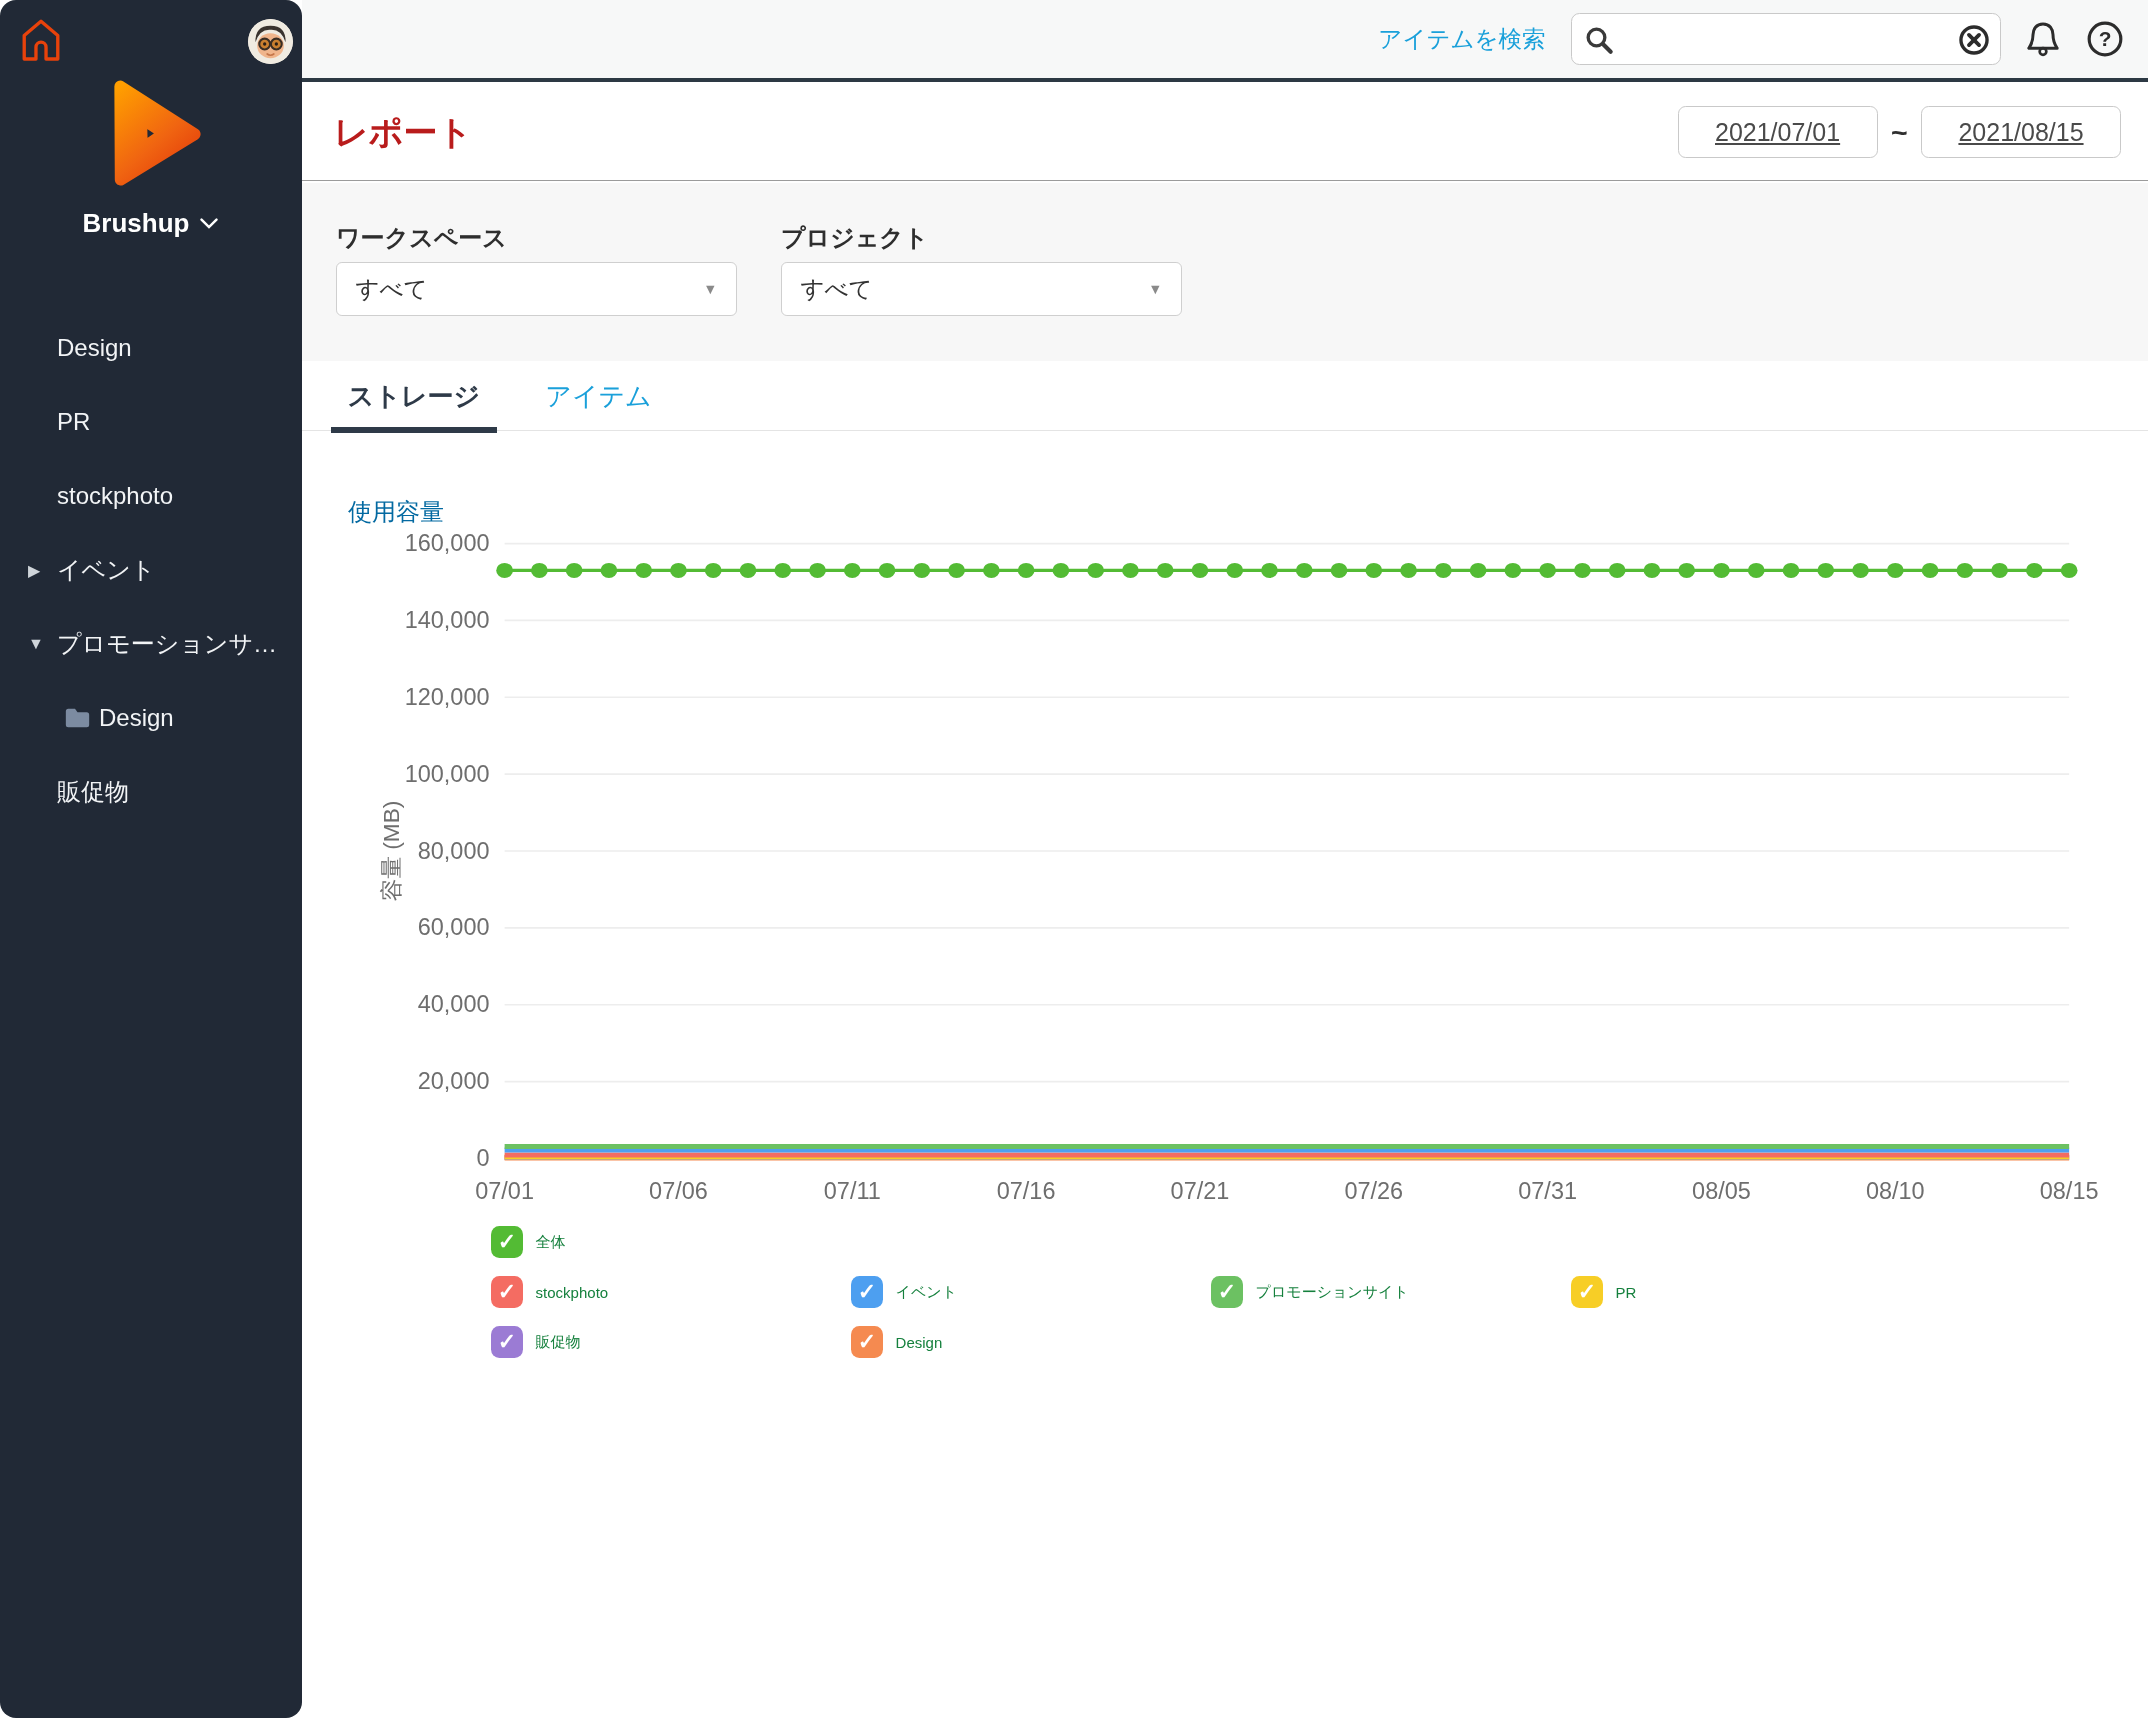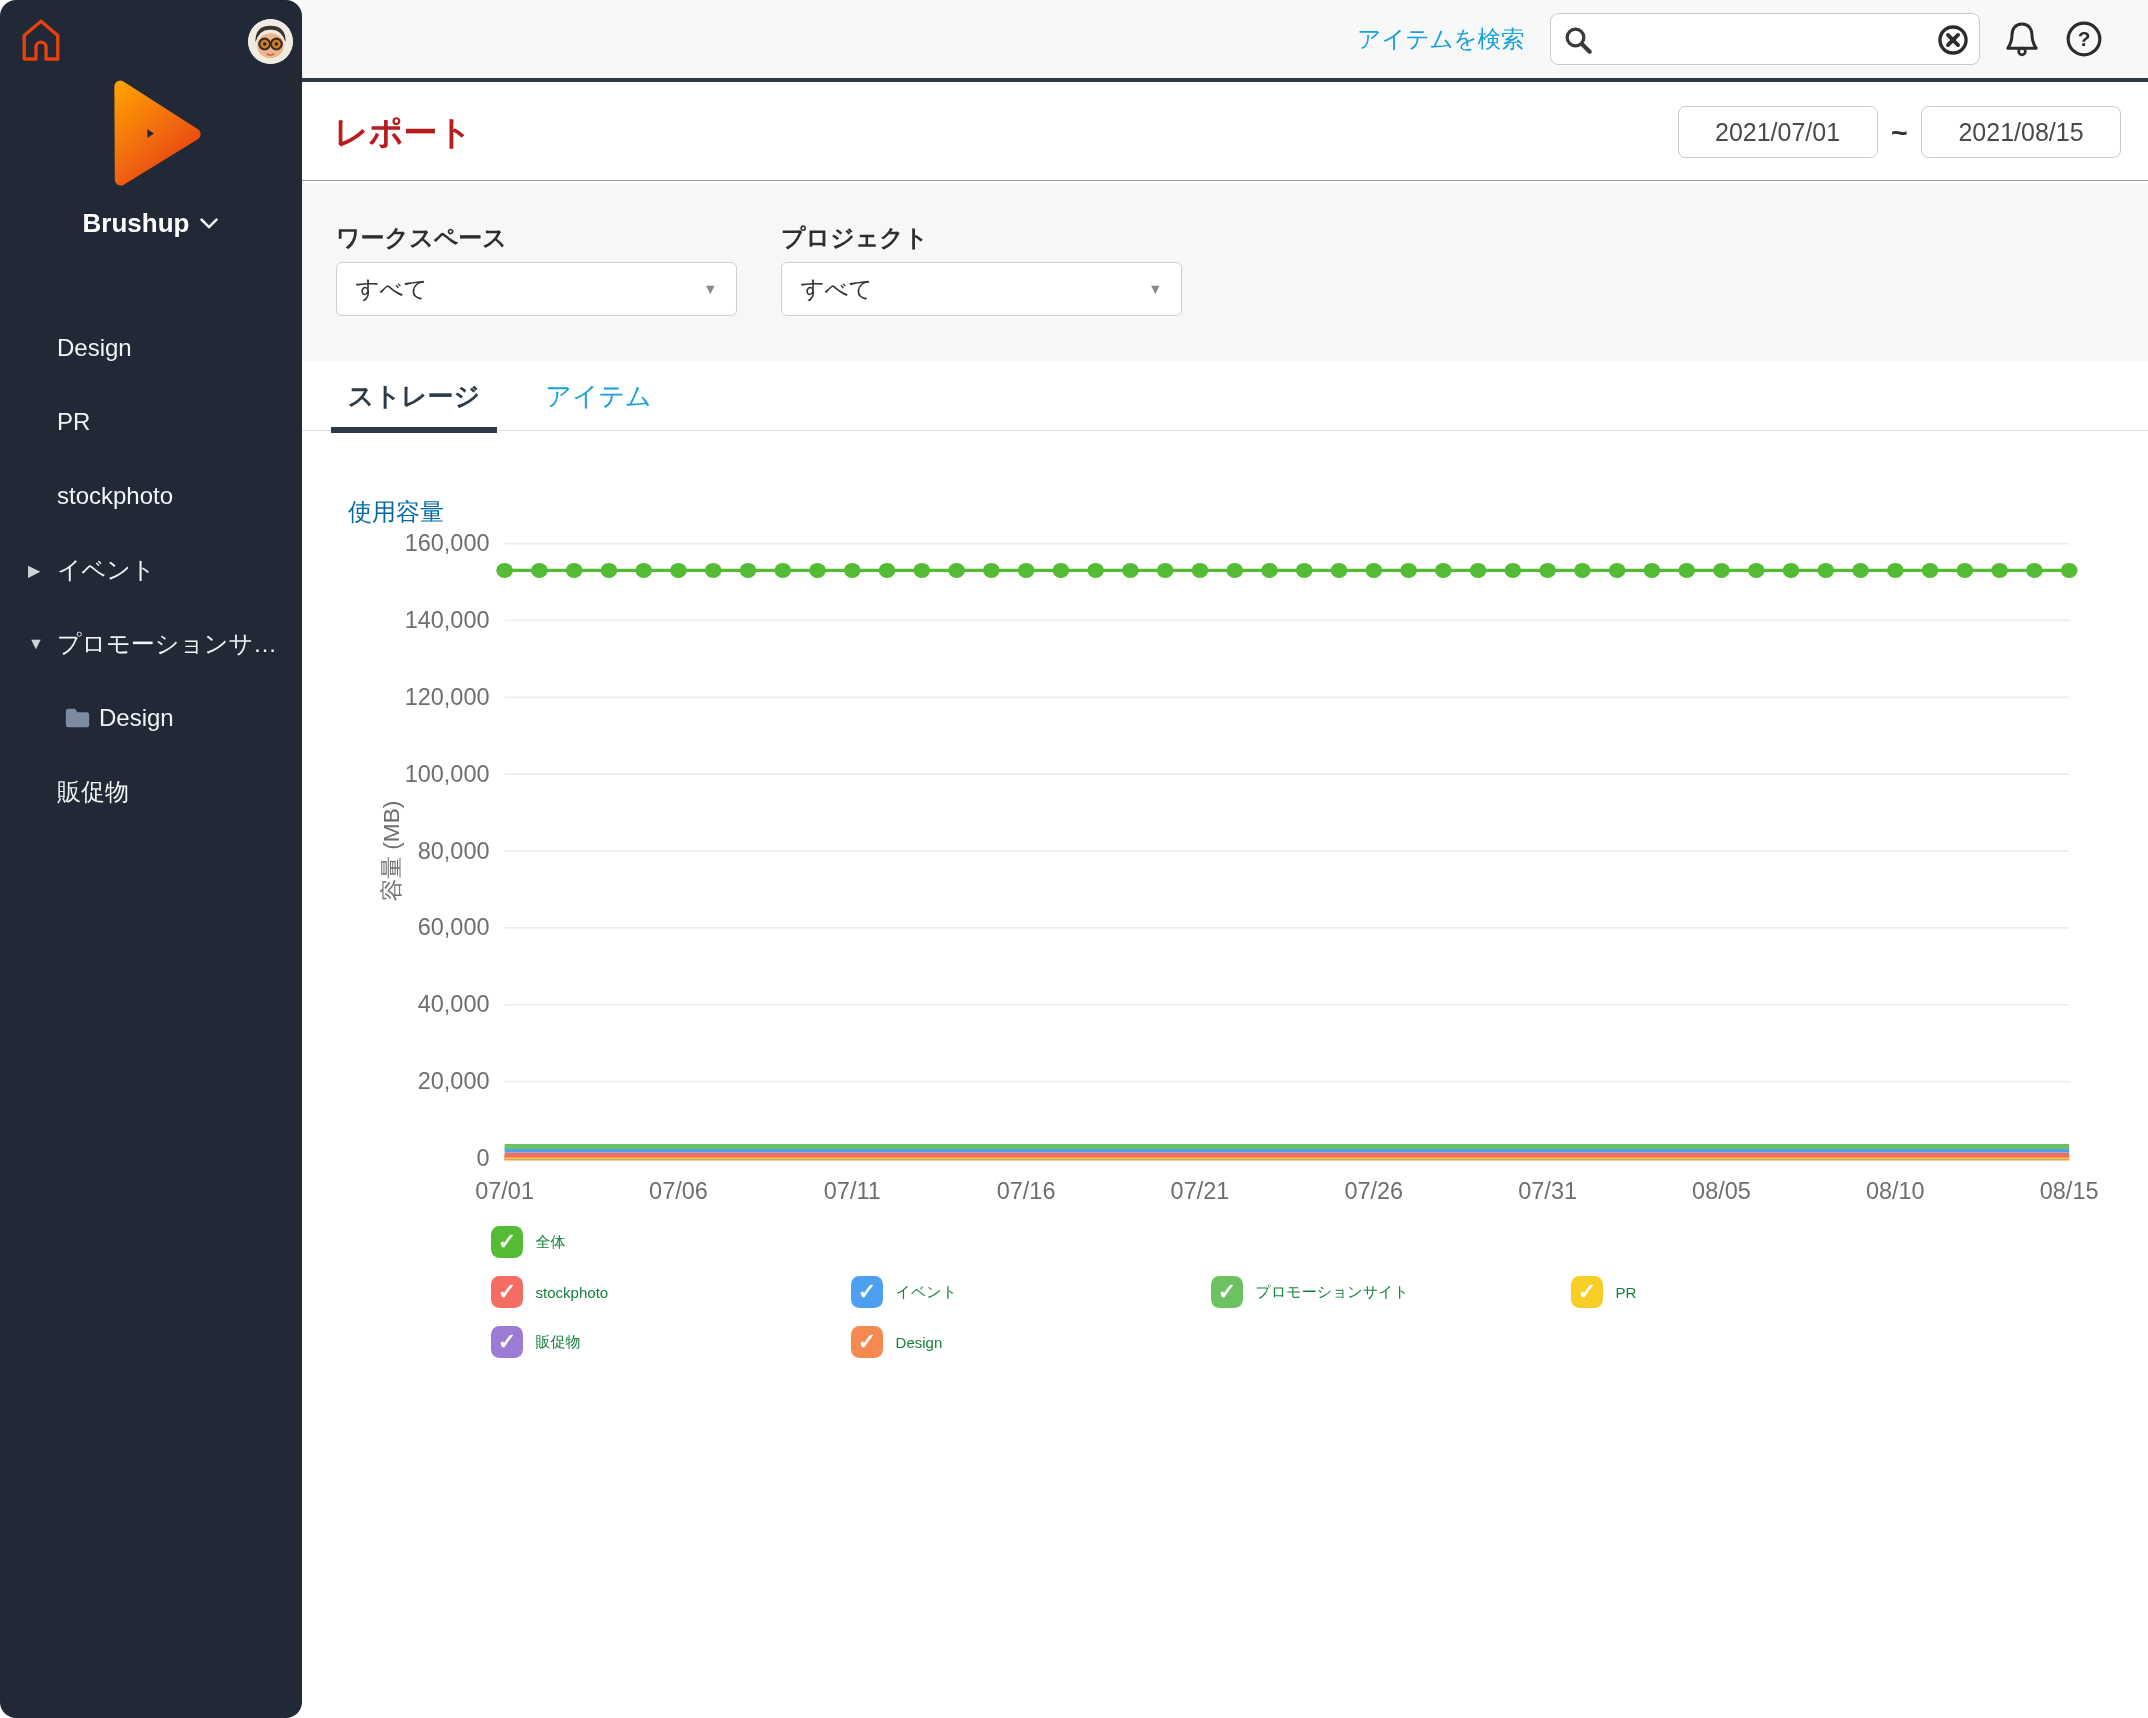--- a/index.html
+++ b/index.html
@@ -25,36 +25,36 @@
     background:#0b0f15; display:flex; align-items:center; padding:0 23.5px; gap:13.4px; }
   .side-filter input { flex:1; background:transparent; border:none; outline:none;
     color:#e8eaec; font-size:24px; font-family:inherit; }
   .side-filter input::placeholder { color:#9aa0a8; }
 
   
   .content { position:absolute; left:302px; top:0; width:1846px; height:1718px; background:#fff; }
 
   .topbar { position:absolute; left:0; top:0; width:1846px; height:82px; background:#f7f8f8;
     border-bottom:4.2px solid #2d3944; display:flex; align-items:center; justify-content:flex-end;
-    padding-right:44px; gap:22px; }
+    padding-right:23px; gap:22px; }
   .search-link { color:#1aa0da; font-size:23.5px; cursor:pointer; margin-right:3.4px; }
   .searchbox { position:relative; width:430px; height:52px; background:#fff;
     border:1.7px solid #c9c9c9; border-radius:8.4px; }
   .searchbox input { position:absolute; left:49px; top:0; width:319px; height:49px; border:none;
     outline:none; font-size:22.7px; font-family:inherit; background:transparent; color:#333; }
   .searchbox .mag { position:absolute; left:11.7px; top:11px; }
   .searchbox .clear { position:absolute; right:10px; top:10px; cursor:pointer; }
   .iconbtn { width:40px; height:40px; cursor:pointer; }
 
   .pagehead { position:absolute; left:0; top:86px; width:1846px; height:95px; background:#fff;
     border-bottom:1.7px solid #9b9b9b; }
   .page-title { position:absolute; left:32px; top:23.5px; font-size:34px; font-weight:bold; color:#b91c1c; }
   .daterange { position:absolute; right:27px; top:20px; display:flex; align-items:center; gap:13.4px; }
   .date-input { width:200px; height:52px; border:1.7px solid #c9c9c9; border-radius:7.6px;
-    text-align:center; font-size:25px; color:#4a4a4a; font-family:inherit; background:#fff; outline:none; }
+    text-align:center; font-size:25px; color:#4a4a4a; font-family:inherit; background:#fff; outline:none;text-decoration:underline; }
   .date-sep { font-size:28.5px; font-weight:bold; color:#2f2f2f; }
 
   .filters { position:absolute; left:0; top:183px; width:1846px; height:178px; background:#f7f7f7; }
   .filter-label { position:absolute; top:39px; font-size:24px; font-weight:bold; color:#2e2e2e; }
   .select { position:absolute; top:79px; width:401px; height:54px; background:#fff;
     border:1.7px solid #cfcfcf; border-radius:5.9px; display:flex; align-items:center;
     padding:0 18.5px; font-size:23.5px; color:#333; cursor:pointer; }
   .select .caret { margin-left:auto; font-size:14.3px; color:#8a8a8a; }
 
   .tabs { position:absolute; left:0; top:361px; width:1846px; height:70px; background:#fff;

